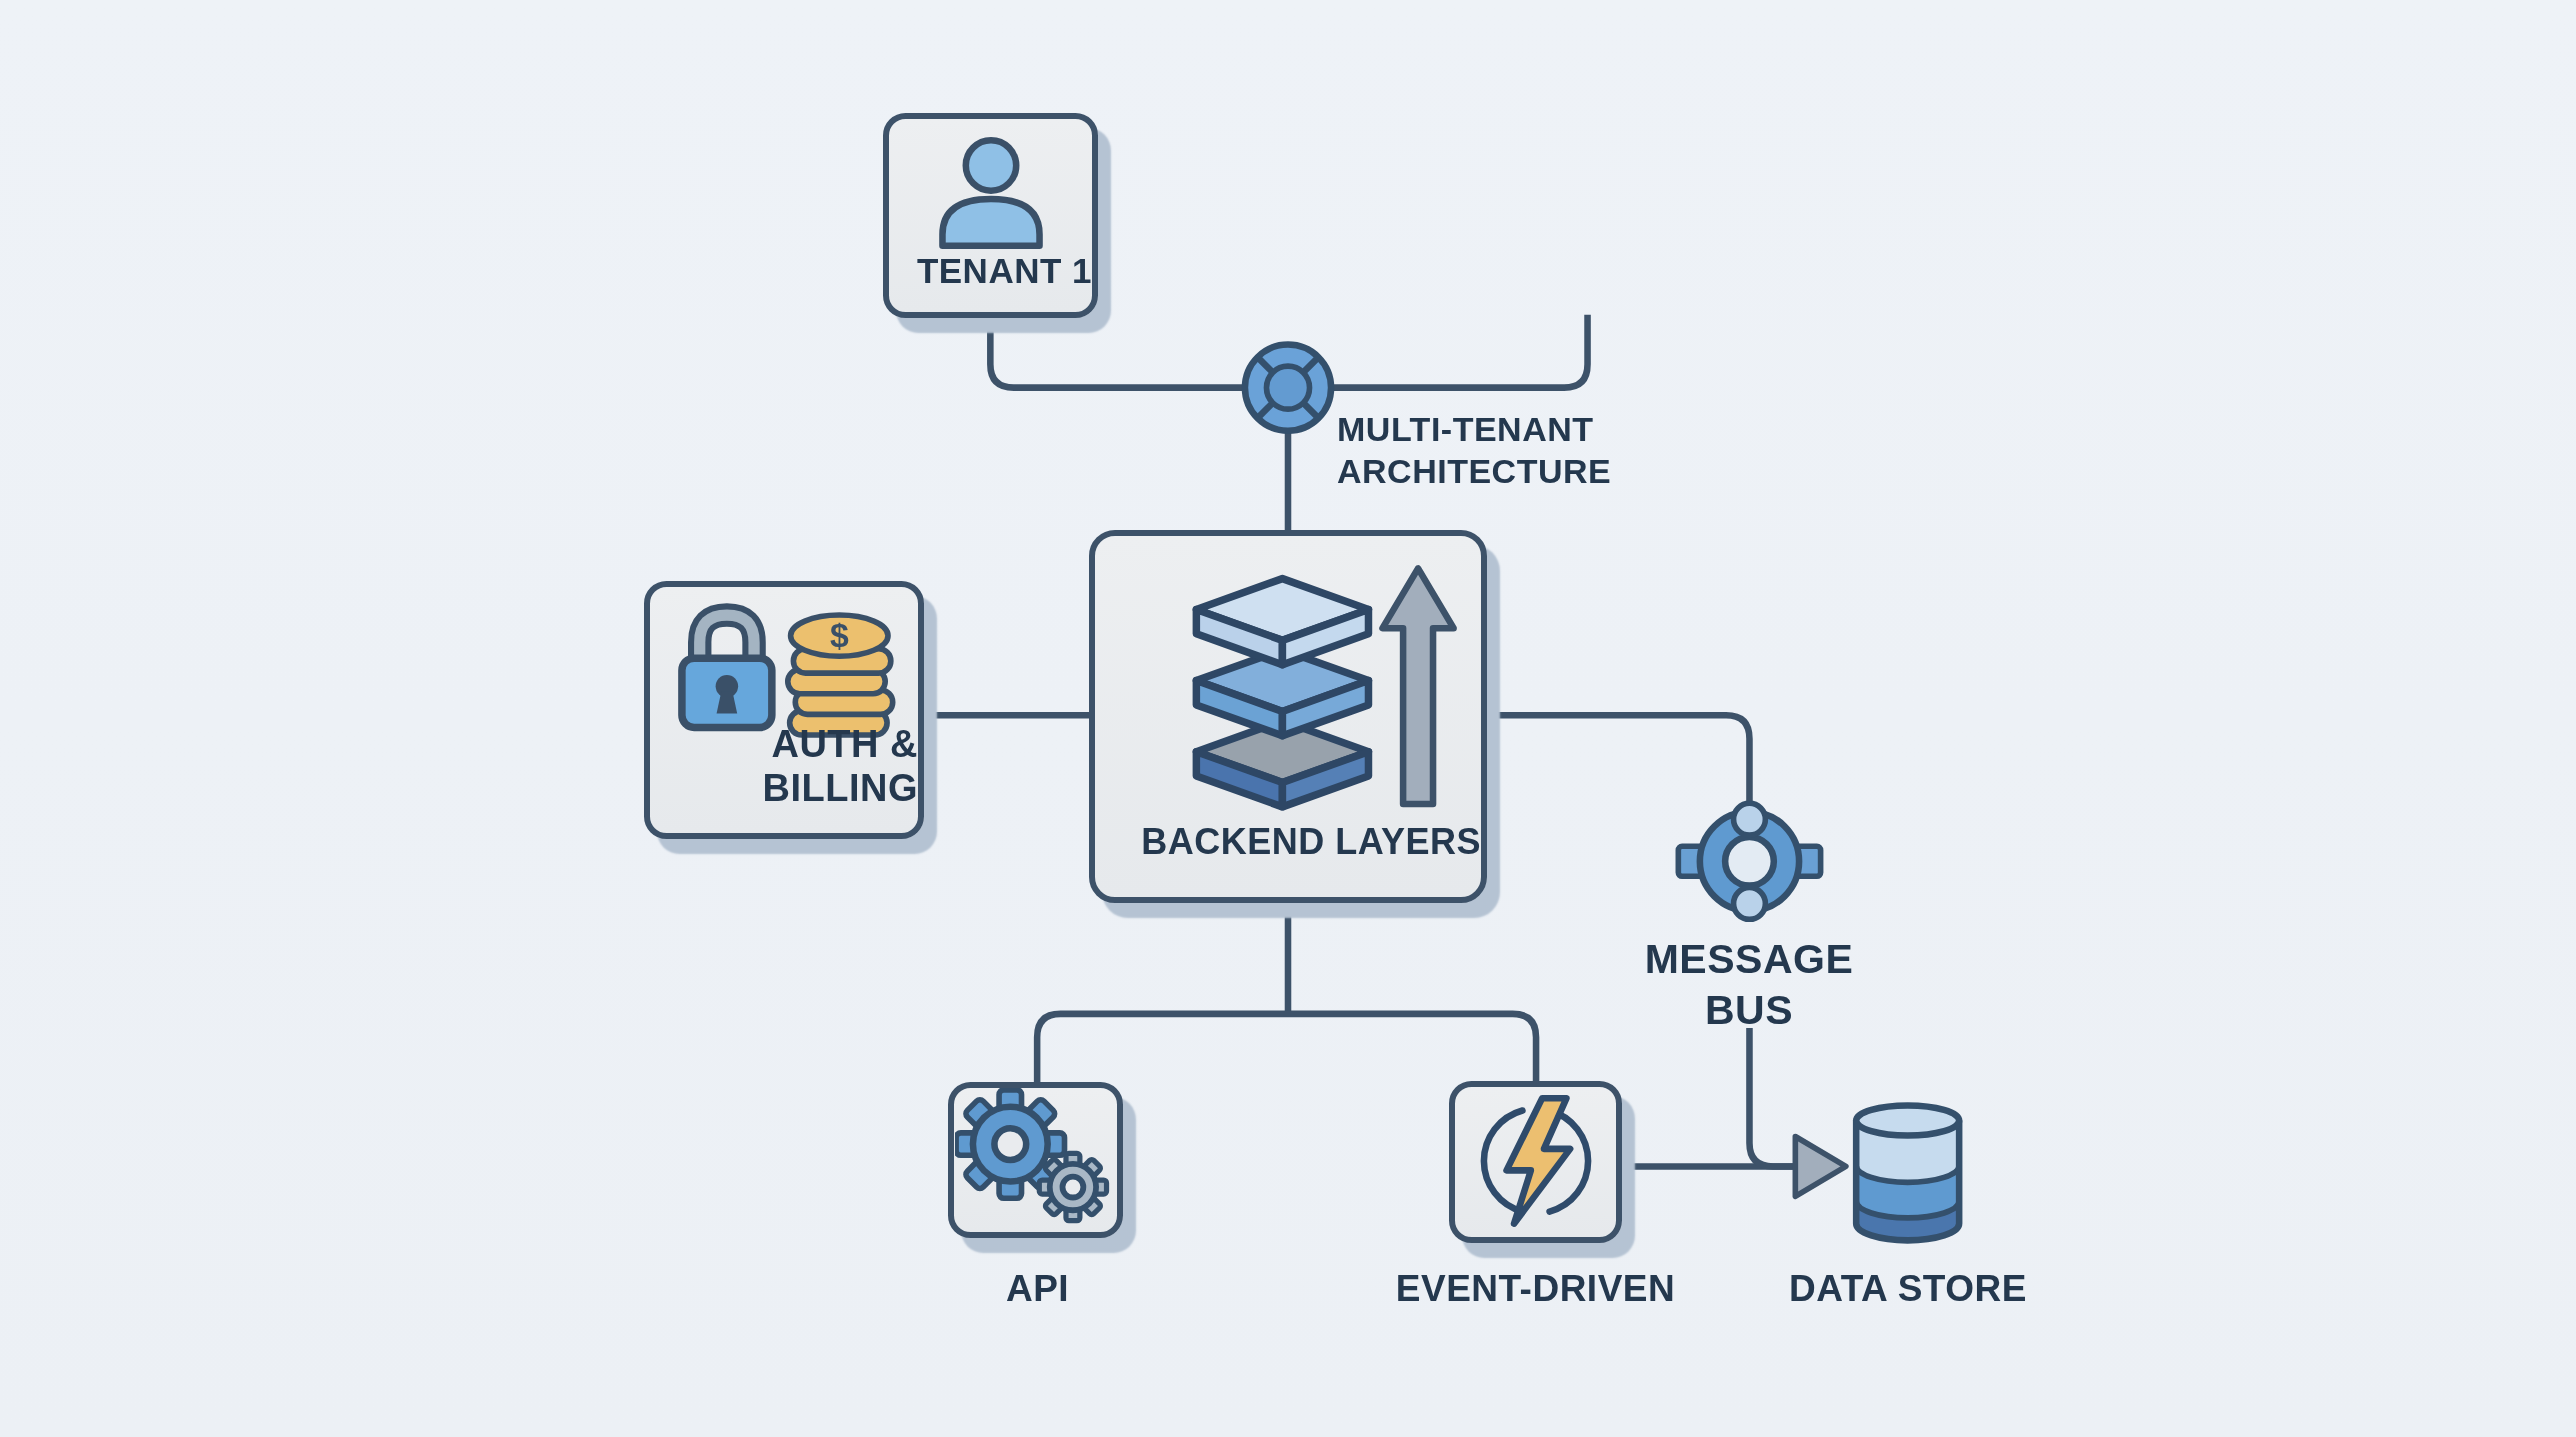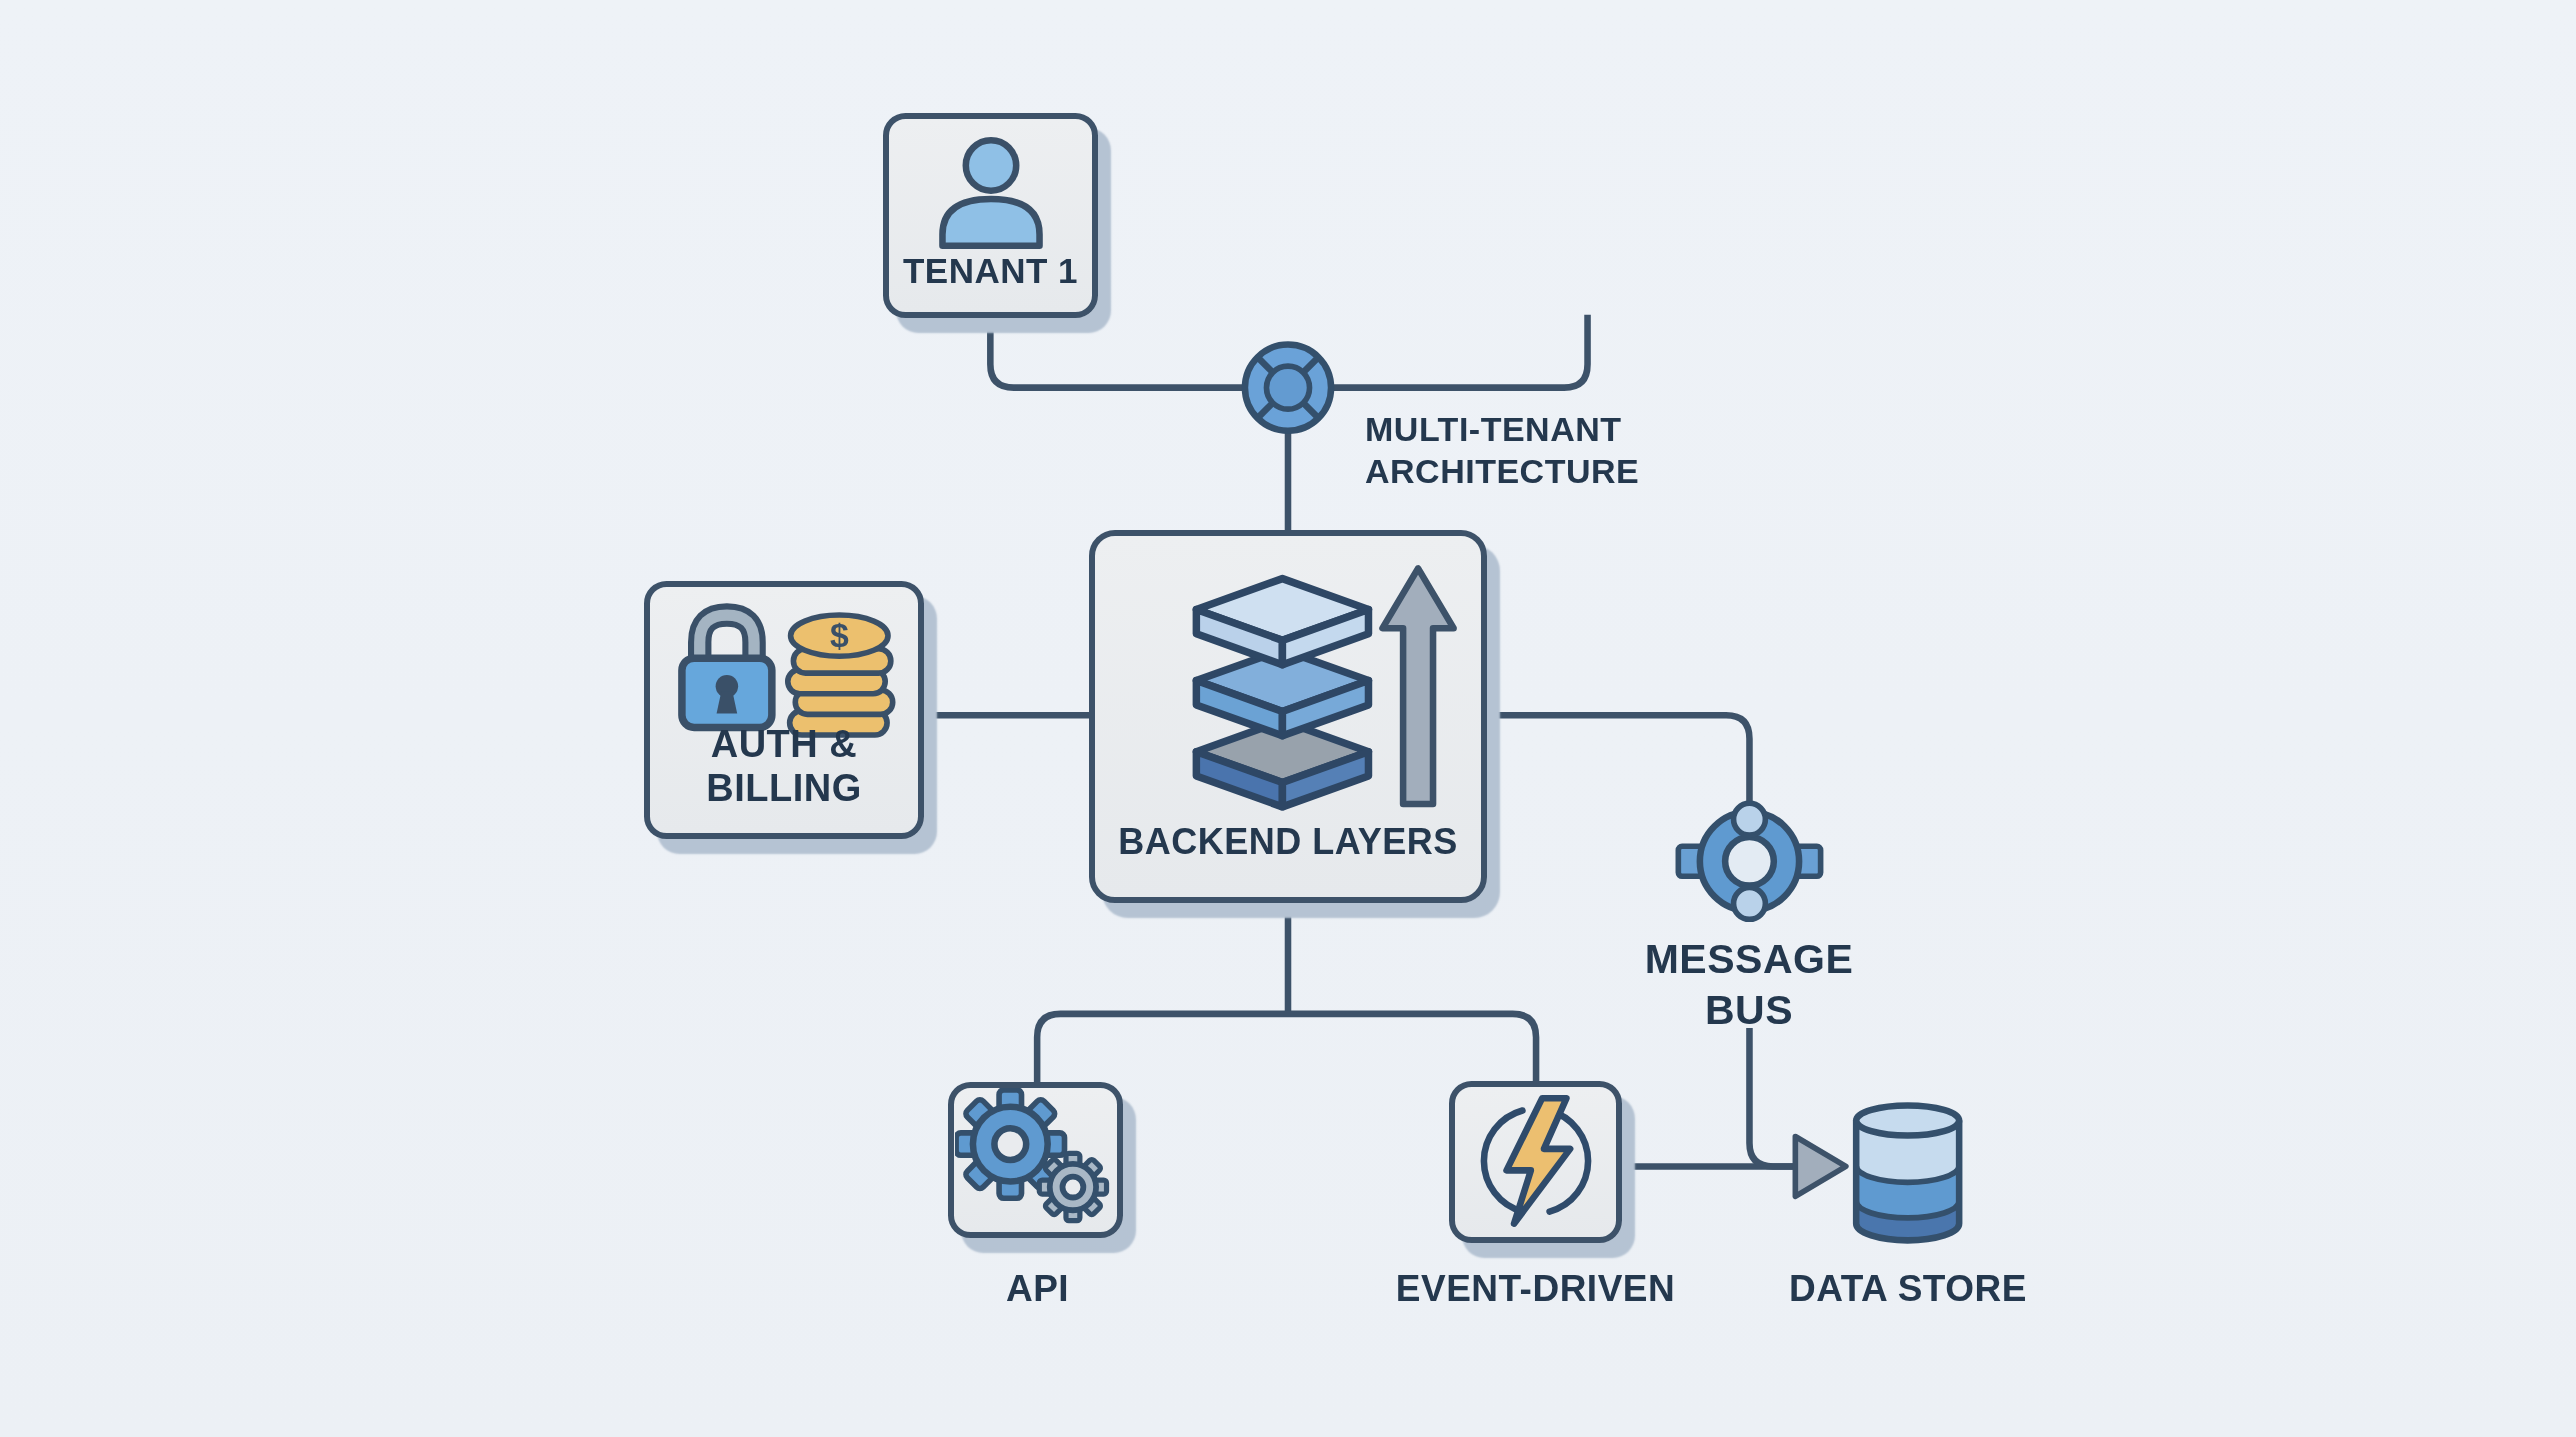--- a/index.html
+++ b/index.html
@@ -14,21 +14,21 @@
     position:absolute;
     background:linear-gradient(180deg,#edeff1 0%,#e6e9ec 100%);
     border:6.6px solid #3d5269;
     border-radius:22.5px;
     box-shadow:13px 15px 1.9px #b5c3d3;
     box-sizing:border-box;
     display:flex;flex-direction:column;align-items:center;justify-content:flex-start;
   }
   .box svg{display:block;}
   .boxlabel{
-    position:absolute;left:0;right:0;text-align:center;
+    position:absolute;left:0;right:0;text-align:right;
     font-weight:bold;color:#24384e;letter-spacing:0.5px;line-height:1.16;
   }
   .freelabel{
     position:absolute;font-weight:bold;color:#24384e;letter-spacing:0.5px;line-height:1.24;
   }
   .center{text-align:center;}
 </style>
 </head>
 <body>
 
@@ -91,21 +91,21 @@
 
   <div class="box" style="left:883px;top:113px;width:215px;height:205px;">
     <svg width="202" height="140" viewBox="0 0 216 150" style="margin-top:11.2px;">
       <circle cx="108" cy="38" r="27" fill="#8fc0e6" stroke="#3a5068" stroke-width="7"></circle>
       <path d="M 56 124 L 160 124 L 160 112 Q 160 74 108 74 Q 56 74 56 112 Z" fill="#8fc0e6" stroke="#3a5068" stroke-width="7" stroke-linejoin="round"></path>
     </svg>
     <div class="boxlabel" style="bottom:20.6px;font-size:35px;">TENANT 1</div>
   </div>
 
 
-  <div class="freelabel" style="left:1337px;top:408px;font-size:34px;margin-left:28px;">
+  <div class="freelabel" style="left:1337px;top:408px;font-size:34px;">
     <div>MULTI-TENANT</div>
     <div>ARCHITECTURE</div>
   </div>
 
   <div class="box" style="left:1089px;top:530px;width:398px;height:373px;border-radius:26px;">
     <svg width="385" height="290" viewBox="0 0 411 310" style="margin-top:7.5px;">
 
       <g stroke="#2e4765" stroke-width="8" stroke-linejoin="round">
         <polygon points="199,189 291,222 199,255 107,222" fill="#98a2ac"></polygon>
         <polygon points="107,222 199,255 199,281 107,248" fill="#4a74ad"></polygon>

